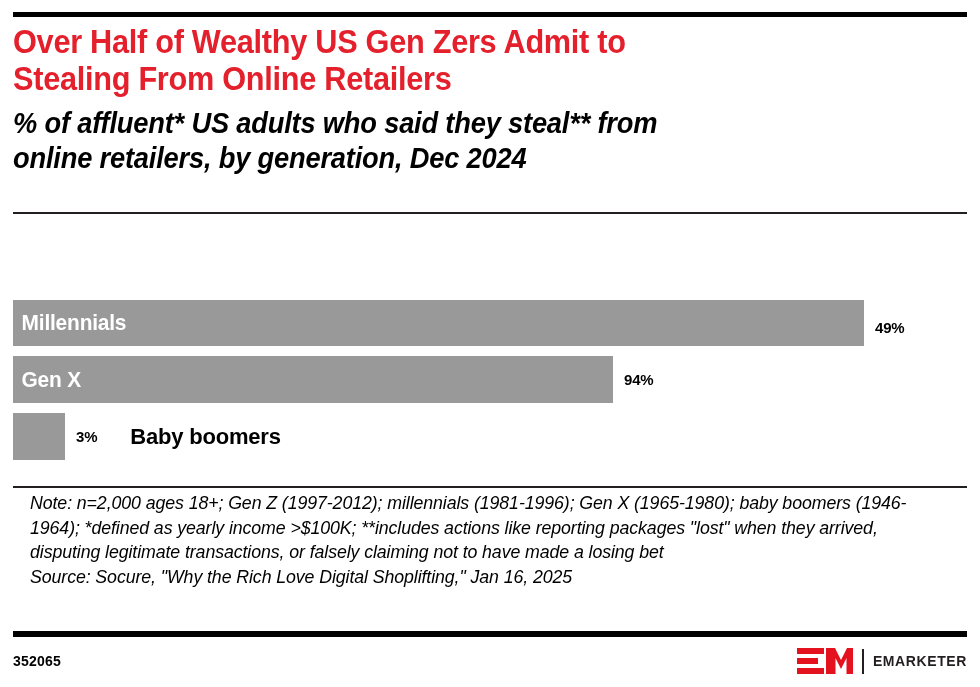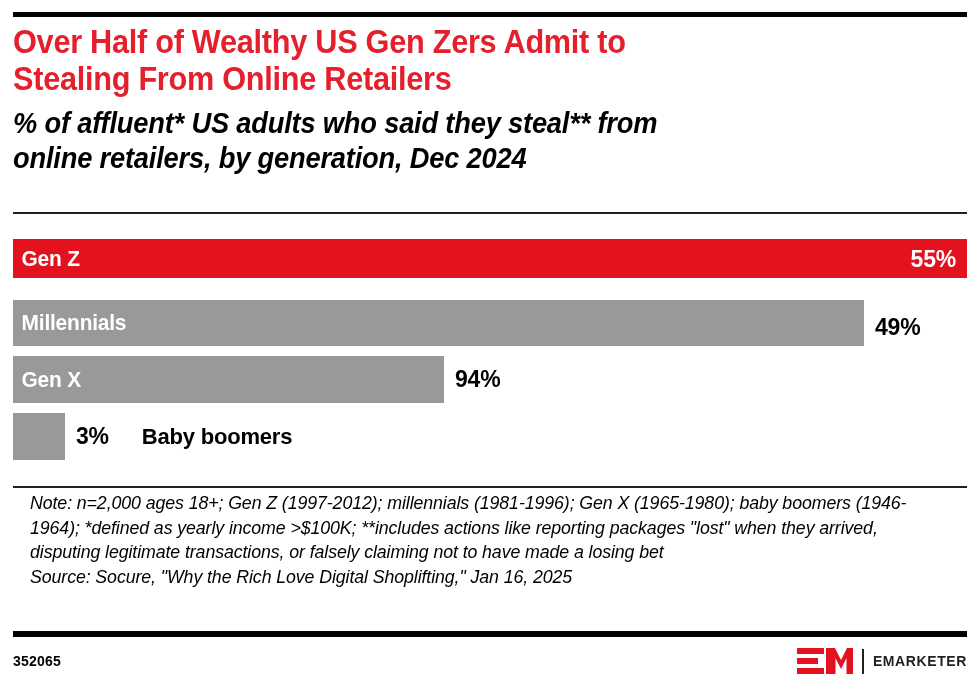--- a/index.html
+++ b/index.html
@@ -131,21 +131,21 @@
     font-family: "Liberation Sans Narrow", "Liberation Sans", sans-serif;
     font-weight: bold;
     font-size: 23px;
     letter-spacing: -0.2px;
     white-space: nowrap;
   }
   .bar-value-out {
     color: #000000;
     font-family: "Liberation Sans Narrow", "Liberation Sans", sans-serif;
     font-weight: bold;
-    font-size: 23px;
+    font-size: 15px;
     letter-spacing: -0.2px;
     white-space: nowrap;
     display: flex;
     align-items: center;
     padding-left: 11px;
   }
   .bar-label-out {
     color: #000000;
     font-family: "Liberation Sans Narrow", "Liberation Sans", sans-serif;
     font-weight: bold;
@@ -228,34 +228,28 @@
   <div class="header">
     <h1 class="title">Over Half of Wealthy US Gen Zers Admit to
 Stealing From Online Retailers</h1>
     <h2 class="subtitle">% of affluent* US adults who said they steal** from
 online retailers, by generation, Dec 2024</h2>
   </div>
 
   <div class="rule-thin-header"></div>
 
   <div class="chart" id="bar-chart">
-      <div class="bar-row" style="top: 0px; height: 39px;">
-        <div class="bar" style="width: 954px; height: 39px; background: rgb(228, 17, 31);">
-          <span class="bar-label-in">Gen Z</span>
-          <span class="bar-value-in">55%</span>
-        </div>
-      </div>
       <div class="bar-row" style="top: 61px; height: 54px;">
         <div class="bar" style="width: 851px; height: 46px; background: rgb(153, 153, 153);">
           <span class="bar-label-in">Millennials</span>
         </div>
         <span class="bar-value-out">49%</span>
       </div>
       <div class="bar-row" style="top: 117px; height: 47px;">
-        <div class="bar" style="width: 431px; height: 47px; background: rgb(153, 153, 153);">
+        <div class="bar" style="width: 600px; height: 47px; background: rgb(153, 153, 153);">
           <span class="bar-label-in">Gen X</span>
         </div>
         <span class="bar-value-out">94%</span>
       </div>
       <div class="bar-row" style="top: 174px; height: 47px;">
         <div class="bar" style="width: 52px; height: 47px; background: rgb(153, 153, 153);"></div>
         <span class="bar-value-out">3%</span>
         <span class="bar-label-out">Baby boomers</span>
       </div>
     </div>

